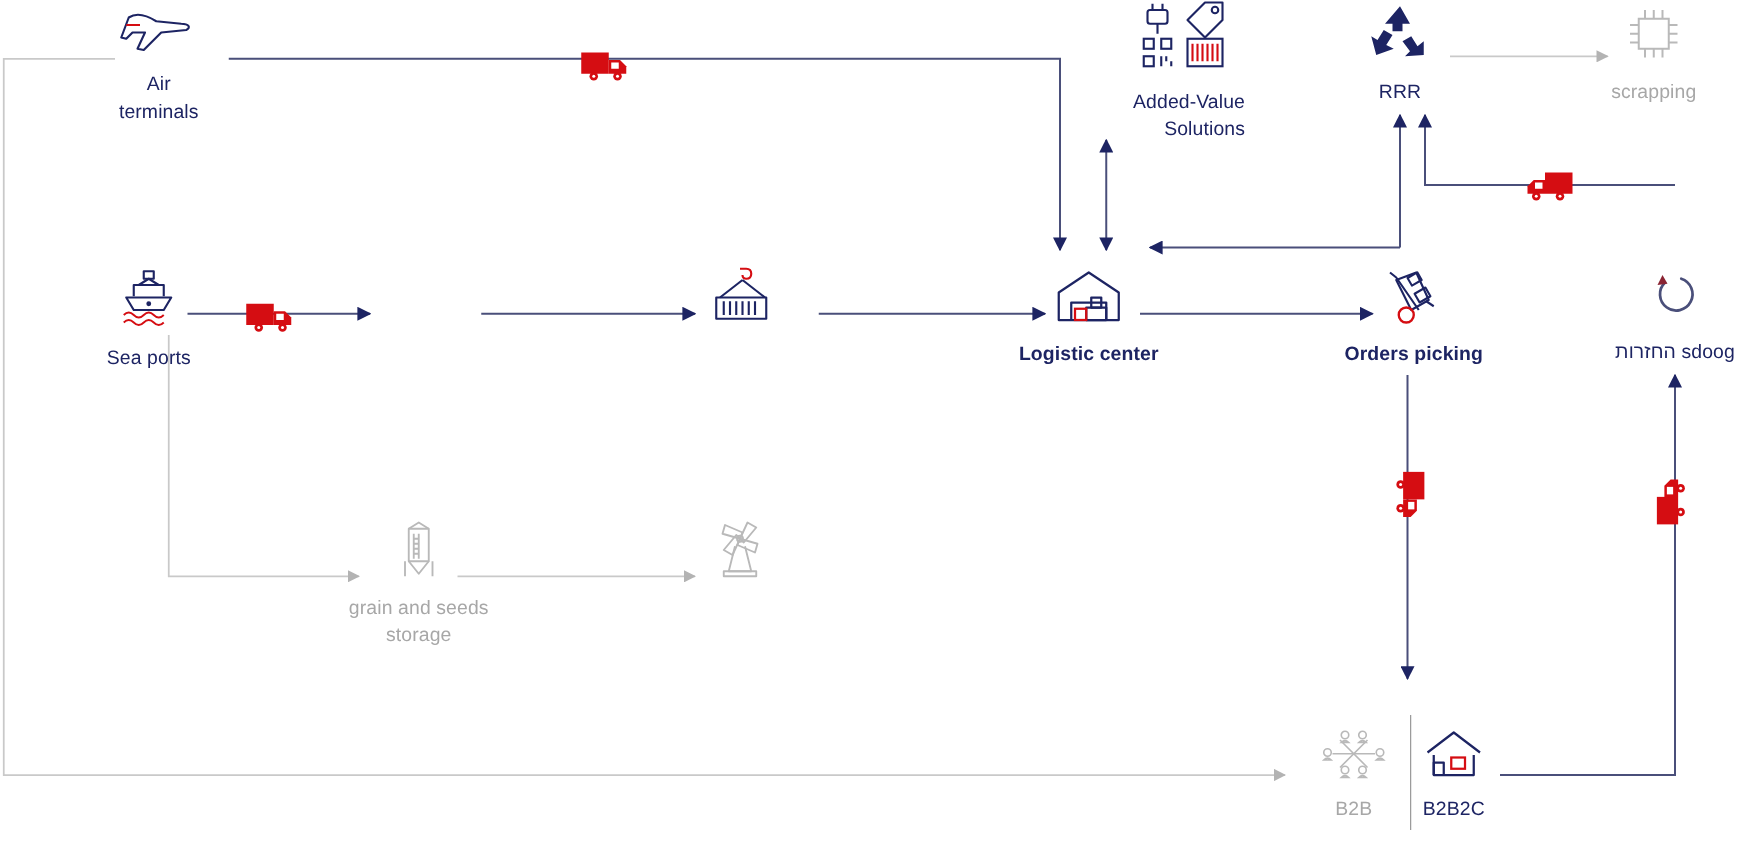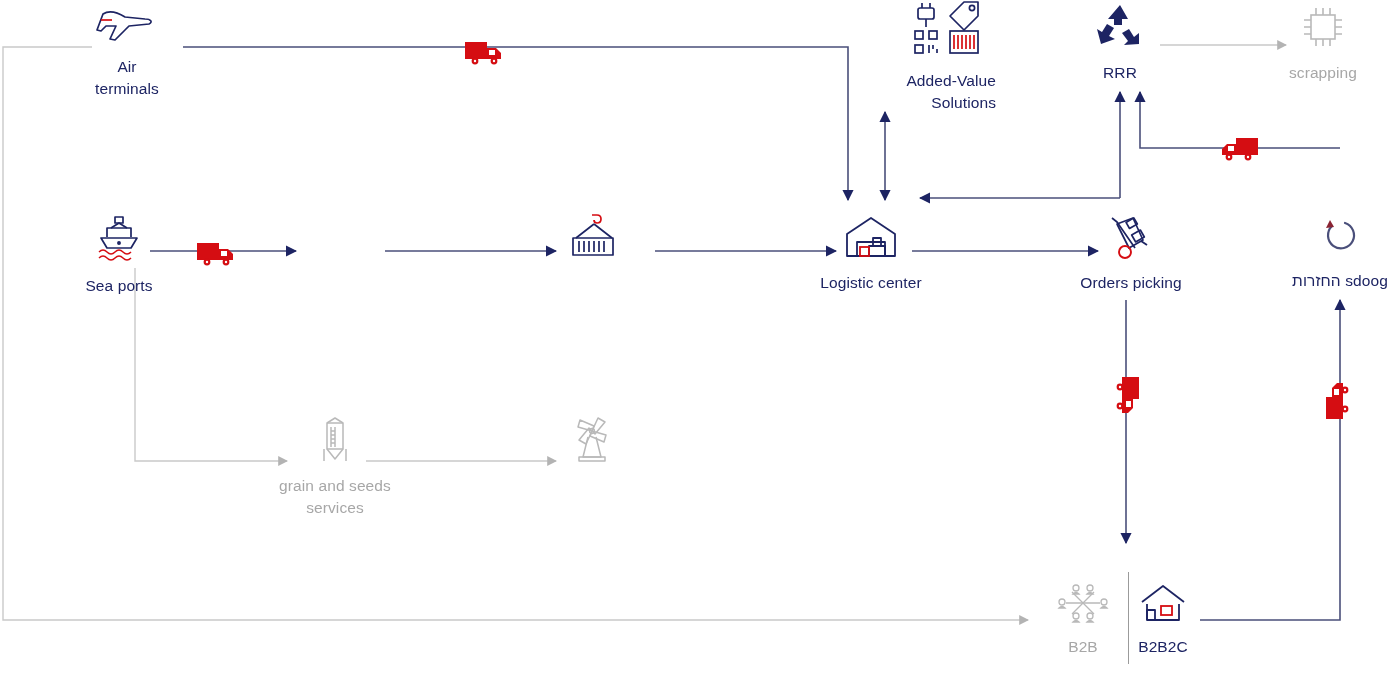--- a/index.html
+++ b/index.html
@@ -169,36 +169,36 @@
         </g>
         <g fill="none" stroke="#1d2463" stroke-width="1.7" stroke-linejoin="round">
           <path d="M30,12 L12,26 M30,12 L48,26"></path>
           <rect x="9" y="26" width="40" height="17"></rect>
           <path d="M15,29 L15,40 M20,29 L20,40 M25,29 L25,40 M30,29 L30,40 M35,29 L35,40 M40,29 L40,40"></path>
         </g>
       </svg>
     </span>
   </div>
 
-  <div class="node" style="left:796px;top:214px;width:150px;">
+  <div class="node" style="left:796px;top:214px;width:150px;font-weight:bold;">
     <span class="icon">
       <svg width="60" height="48" viewBox="0 0 60 48">
         <g fill="none" stroke="#1d2463" stroke-width="1.8" stroke-linejoin="round">
           <path d="M6,20 L30,4 L54,20 L54,42 L6,42 Z"></path>
           <path d="M16,42 L16,28 L44,28 L44,42"></path>
           <rect x="32" y="24" width="8" height="8"></rect>
           <rect x="28" y="32" width="16" height="10"></rect>
         </g>
         <rect x="19" y="33" width="9" height="9" fill="none" stroke="#d50d12" stroke-width="1.8"></rect>
       </svg>
     </span>
     <span class="label">Logistic center</span>
   </div>
 
-  <div class="node" style="left:1058px;top:214px;width:146px;">
+  <div class="node" style="left:1058px;top:214px;width:146px;font-weight:bold;">
     <span class="icon">
       <svg width="56" height="48" viewBox="0 0 56 48">
         <g fill="none" stroke="#1d2463" stroke-width="1.7" stroke-linejoin="round">
           <path d="M9,4 L14,8 L32,34"></path>
           <path d="M14,10 L26,34 L40,26 L30,4 Z"></path>
           <rect x="24" y="6" width="9" height="7" transform="rotate(-30 28 9)"></rect>
           <rect x="30" y="18" width="10" height="8" transform="rotate(-30 35 22)"></rect>
           <path d="M38,27 L44,31"></path>
         </g>
         <circle cx="22" cy="38" r="6" fill="none" stroke="#d50d12" stroke-width="1.9"></circle>
@@ -224,21 +224,21 @@
           <path d="M12,8 L20,3 L28,8"></path>
           <rect x="12" y="8" width="16" height="26"></rect>
           <path d="M12,34 L20,44 L28,34"></path>
           <path d="M9,34 L9,46 M31,34 L31,46"></path>
           <path d="M16,12 L16,32 M20,12 L20,32"></path>
           <path d="M16,16 L20,16 M16,20 L20,20 M16,24 L20,24 M16,28 L20,28"></path>
         </g>
       </svg>
     </span>
     <span class="label">grain and seeds
-services</span>
+storage</span>
   </div>
 
   <div class="node muted" style="left:512px;top:415px;width:160px;">
     <span class="icon">
       <svg width="48" height="50" viewBox="0 0 48 50">
         <g fill="none" stroke="#b9b9b9" stroke-width="1.5" stroke-linejoin="round">
           <path d="M24,16 L30,3 L37,7 L27,19 Z"></path>
           <path d="M24,16 L38,20 L36,27 L22,21 Z"></path>
           <path d="M24,16 L18,29 L11,25 L21,13 Z"></path>
           <path d="M24,16 L10,12 L12,5 L26,11 Z"></path>

